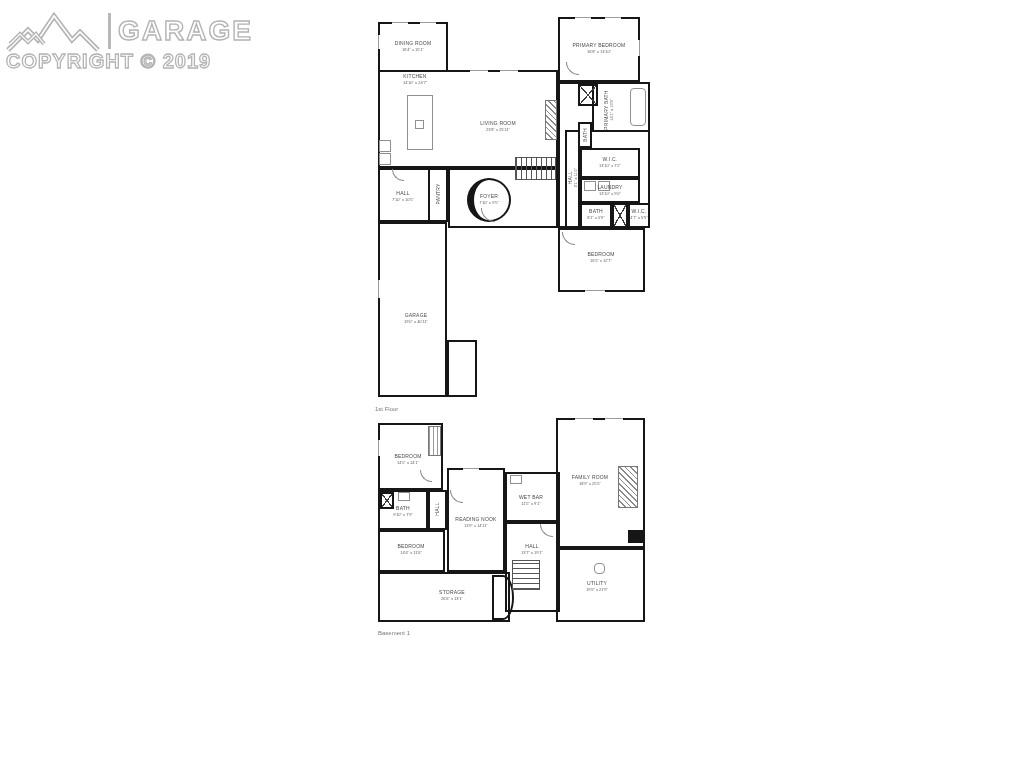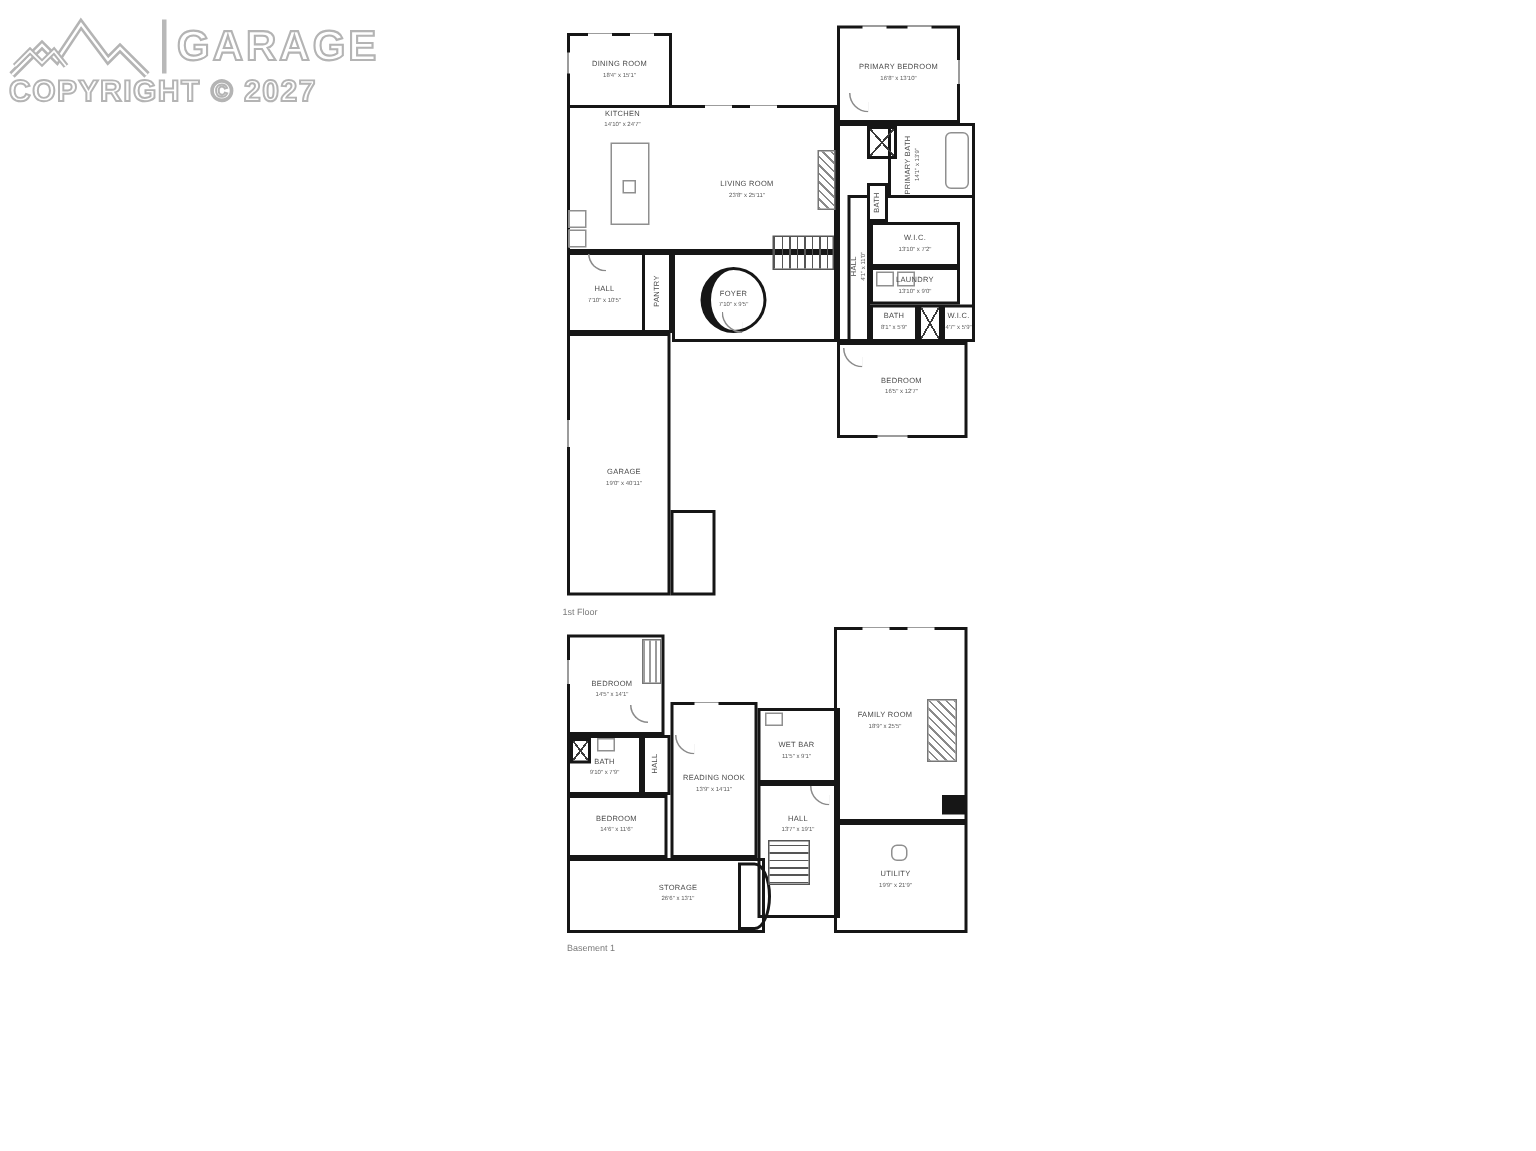--- a/index.html
+++ b/index.html
@@ -63,21 +63,21 @@
     <div class="wm-top">
       <svg width="96" height="46" viewBox="0 0 96 46">
         <path d="M2 42 L22 22 L32 32 L48 8 L66 32 L74 24 L92 42" fill="none" stroke="#b4b4b4" stroke-width="5"></path>
         <path d="M2 42 L22 22 L32 32 L48 8 L66 32 L74 24 L92 42" fill="none" stroke="#ffffff" stroke-width="1.6"></path>
         <path d="M4 36 L14 26 L22 34 L30 26 L38 36" fill="none" stroke="#b4b4b4" stroke-width="4"></path>
         <path d="M4 36 L14 26 L22 34 L30 26 L38 36" fill="none" stroke="#ffffff" stroke-width="1.2"></path>
       </svg>
       <div class="wm-sep"></div>
       <div class="wm-brand">GARAGE</div>
     </div>
-    <div class="wm-copy">COPYRIGHT © 2027</div>
+    <div class="wm-copy">COPYRIGHT © 2019</div>
   </div>
 
   <div>
 
     <div class="wall" style="left:378px;top:22px;width:70px;height:50px"></div>
     <div class="wall" style="left:378px;top:70px;width:180px;height:98px"></div>
     <div class="wall" style="left:378px;top:168px;width:70px;height:54px"></div>
     <div class="seg" style="left:428px;top:168px;width:2px;height:54px"></div>
     <div class="wall" style="left:448px;top:168px;width:110px;height:60px"></div>
     <div class="wall" style="left:558px;top:17px;width:82px;height:65px"></div>

